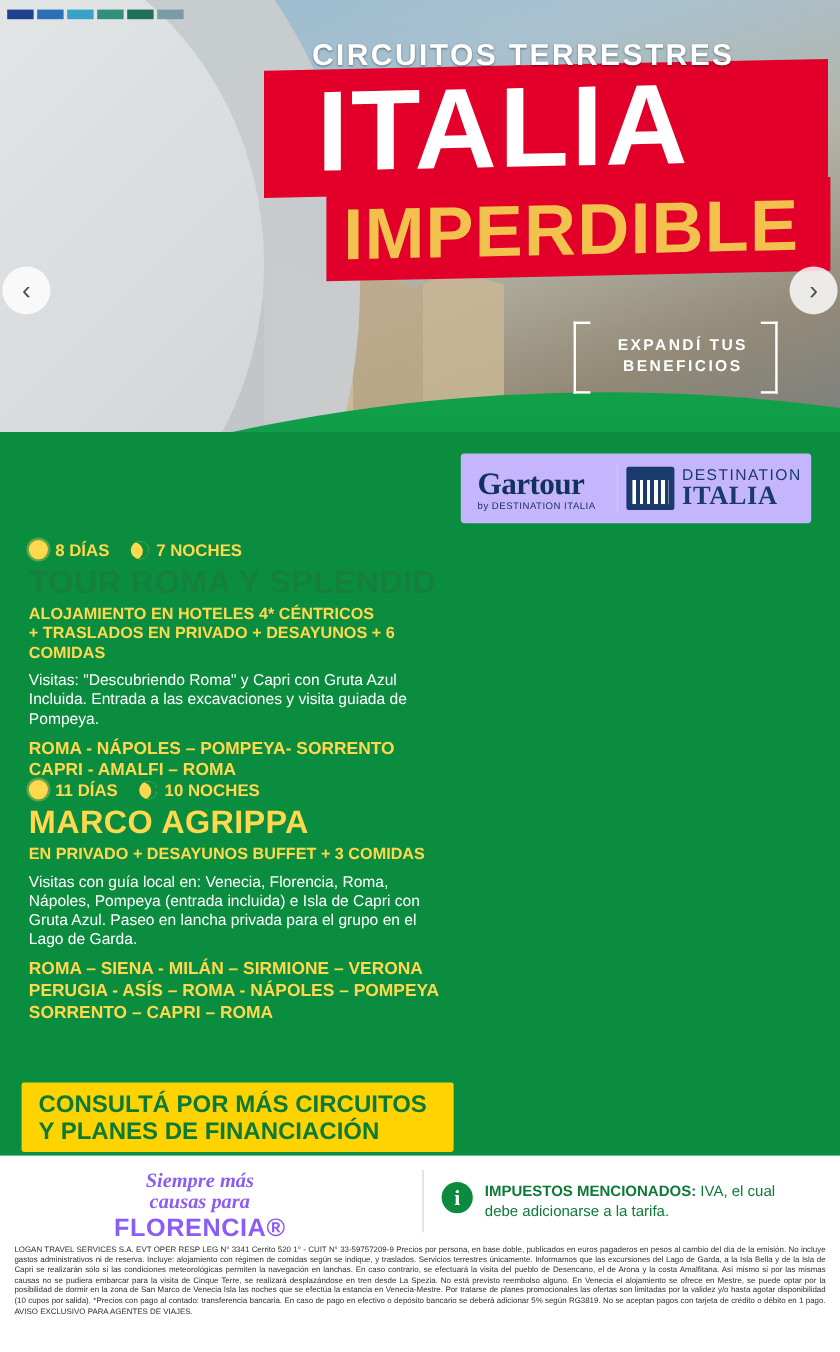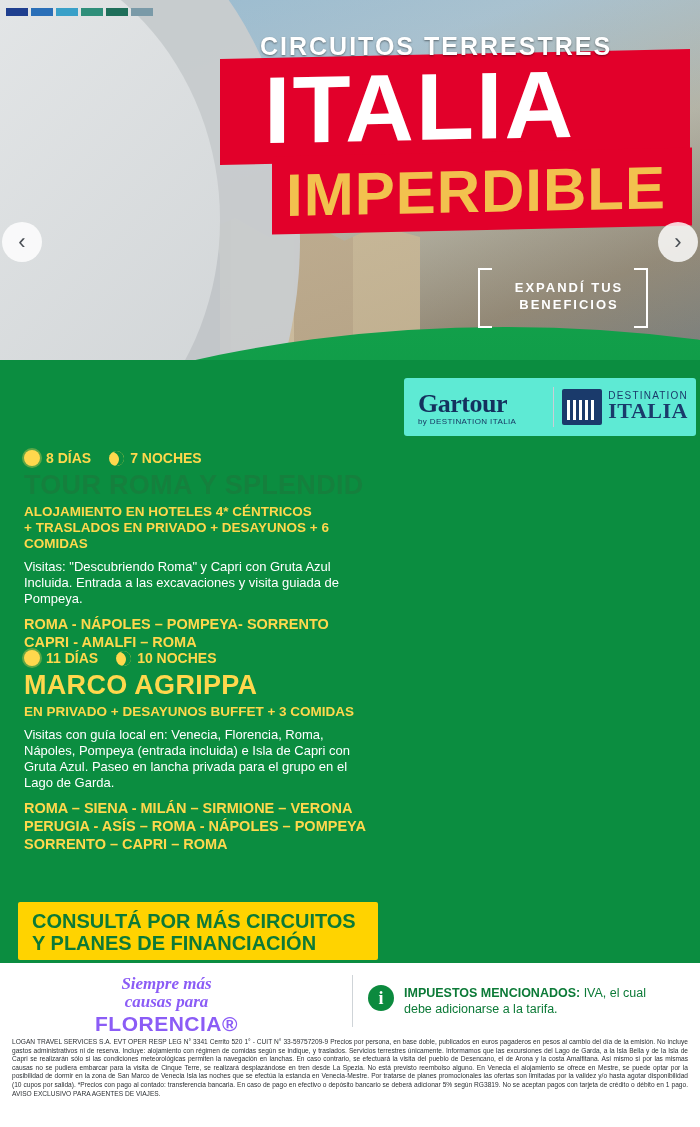--- a/index.html
+++ b/index.html
@@ -240,26 +240,25 @@
     width: 700px; height: 612px;
     background: #0b8d40;
     z-index: 3;
   }
 
   
   .logo-box {
     position: absolute;
     left: 384px; top: 378px;
     width: 292px; height: 58px;
-    background: #5eead4;
+    background: #c4b5fd;
     border-radius: 3px;
     z-index: 8;
     display: flex; align-items: center;
     padding: 0 8px;
-    margin-left: 20px;
   }
   .logo-gartour { width: 140px; padding-left: 6px; }
   .logo-gartour .g1 {
     font-family: "Liberation Serif", serif;
     font-size: 26px; font-weight: bold; color: #14315e;
     letter-spacing: -.5px;
   }
   .logo-gartour .g2 {
     font-size: 8px; color: #14315e; letter-spacing: .4px; margin-top: -2px;
   }
@@ -269,21 +268,21 @@
     width: 40px; height: 36px;
     background: #1a3a6b;
     display: flex; align-items: flex-end; justify-content: center;
     border-radius: 2px;
   }
   .temple-cols {
     width: 30px; height: 20px;
     background: repeating-linear-gradient(to right, #fff 0 3px, #1a3a6b 3px 6px);
     margin-bottom: 5px;
   }
-  .logo-dest-txt .d1 { font-size: 10px; color: #1a3a6b; letter-spacing: 1.2px; }
+  .logo-dest-txt .d1 { font-size: 13px; color: #1a3a6b; letter-spacing: 1.2px; }
   .logo-dest-txt .d2 {
     font-family: "Liberation Serif", serif;
     font-size: 22px; font-weight: bold; color: #1a3a6b; letter-spacing: .5px;
     margin-top: -3px;
   }
 
   
   .tour { position: absolute; left: 24px; z-index: 8; width: 350px; color: #fff; }
   .tour-a { top: 450px; }
   .tour-b { top: 650px; }

